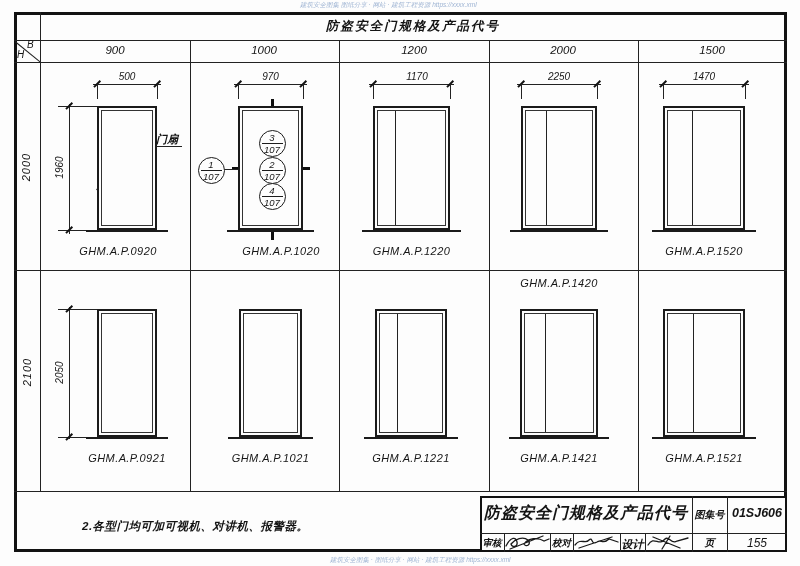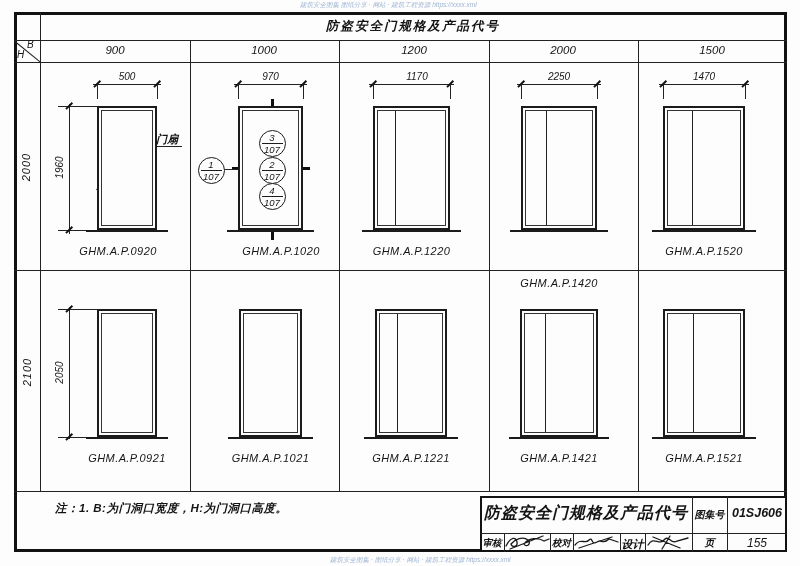--- a/index.html
+++ b/index.html
@@ -85,21 +85,21 @@
   <div class="hline" style="left:113px;top:176px;width:27px;"></div>
   <div class="lead" style="left:114px;top:176px;width:22px;transform:rotate(143deg);"></div>
 
   <div class="vline" style="left:272px;top:116px;height:107px;"></div>
   <div class="cutv" style="left:271px;top:99px;height:18px;"></div>
   <div class="cutv" style="left:271px;top:222px;height:18px;"></div>
   <div class="cuth" style="left:232px;top:167px;width:17px;"></div>
   <div class="cuth" style="left:293px;top:167px;width:17px;"></div>
   <div class="hline" style="left:224px;top:169px;width:22px;"></div>
 
-  <div class="txt" style="left:55px;top:501px;font-size:11.5px;font-weight:600;letter-spacing:.5px;">注：1. B:为门洞口宽度，H:为门洞口高度。</div>
+  <div class="txt" style="left:82px;top:519px;font-size:11.5px;font-weight:600;letter-spacing:.5px;">2.各型门均可加可视机、对讲机、报警器。</div>
 
   <div class="abs" style="left:480px;top:496px;width:307px;height:56px;border:2px solid #121212;box-sizing:border-box;background:#fdfdfd;"></div>
   <div class="hline" style="left:480px;top:533px;width:307px;"></div>
   <div class="vline" style="left:692px;top:496px;height:56px;"></div>
   <div class="vline" style="left:727px;top:496px;height:56px;"></div>
   <div class="vline" style="left:504px;top:533px;height:19px;"></div>
   <div class="vline" style="left:550px;top:533px;height:19px;"></div>
   <div class="vline" style="left:573px;top:533px;height:19px;"></div>
   <div class="vline" style="left:620px;top:533px;height:19px;"></div>
   <div class="vline" style="left:645px;top:533px;height:19px;"></div>

